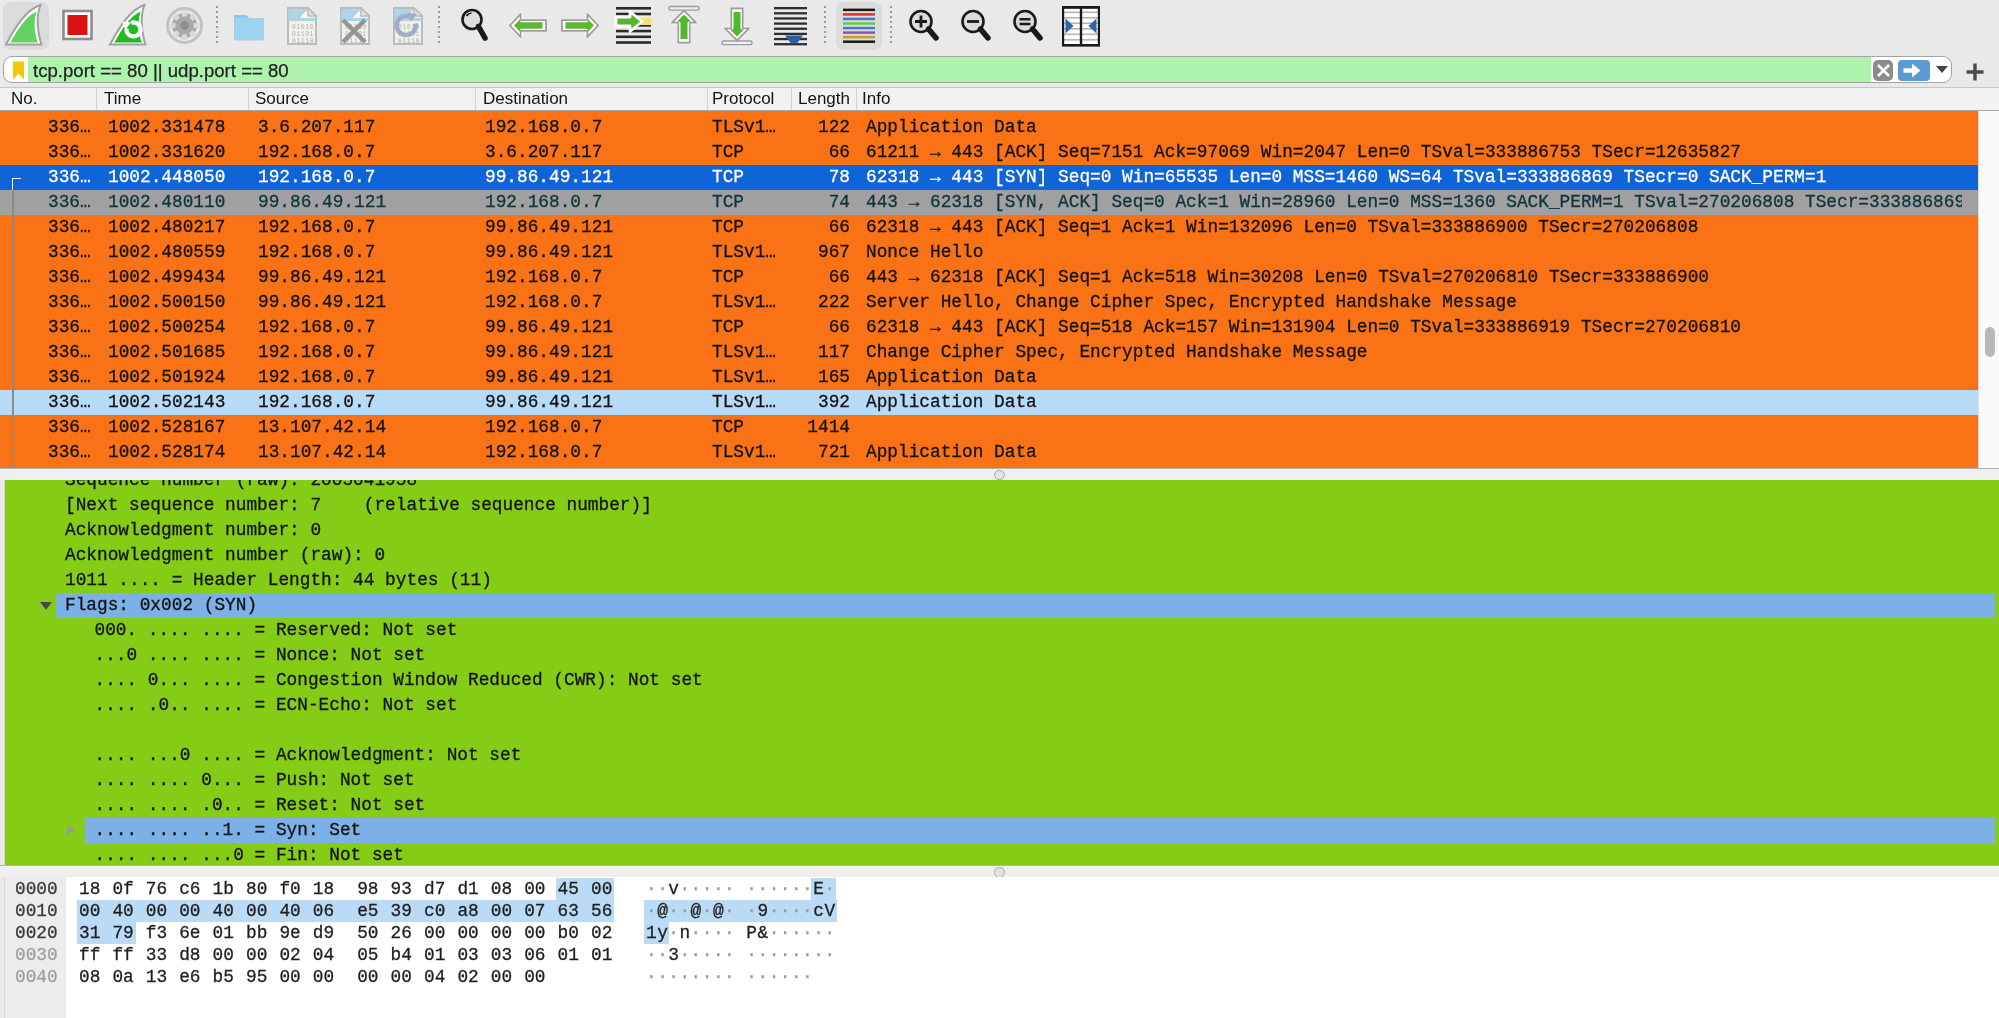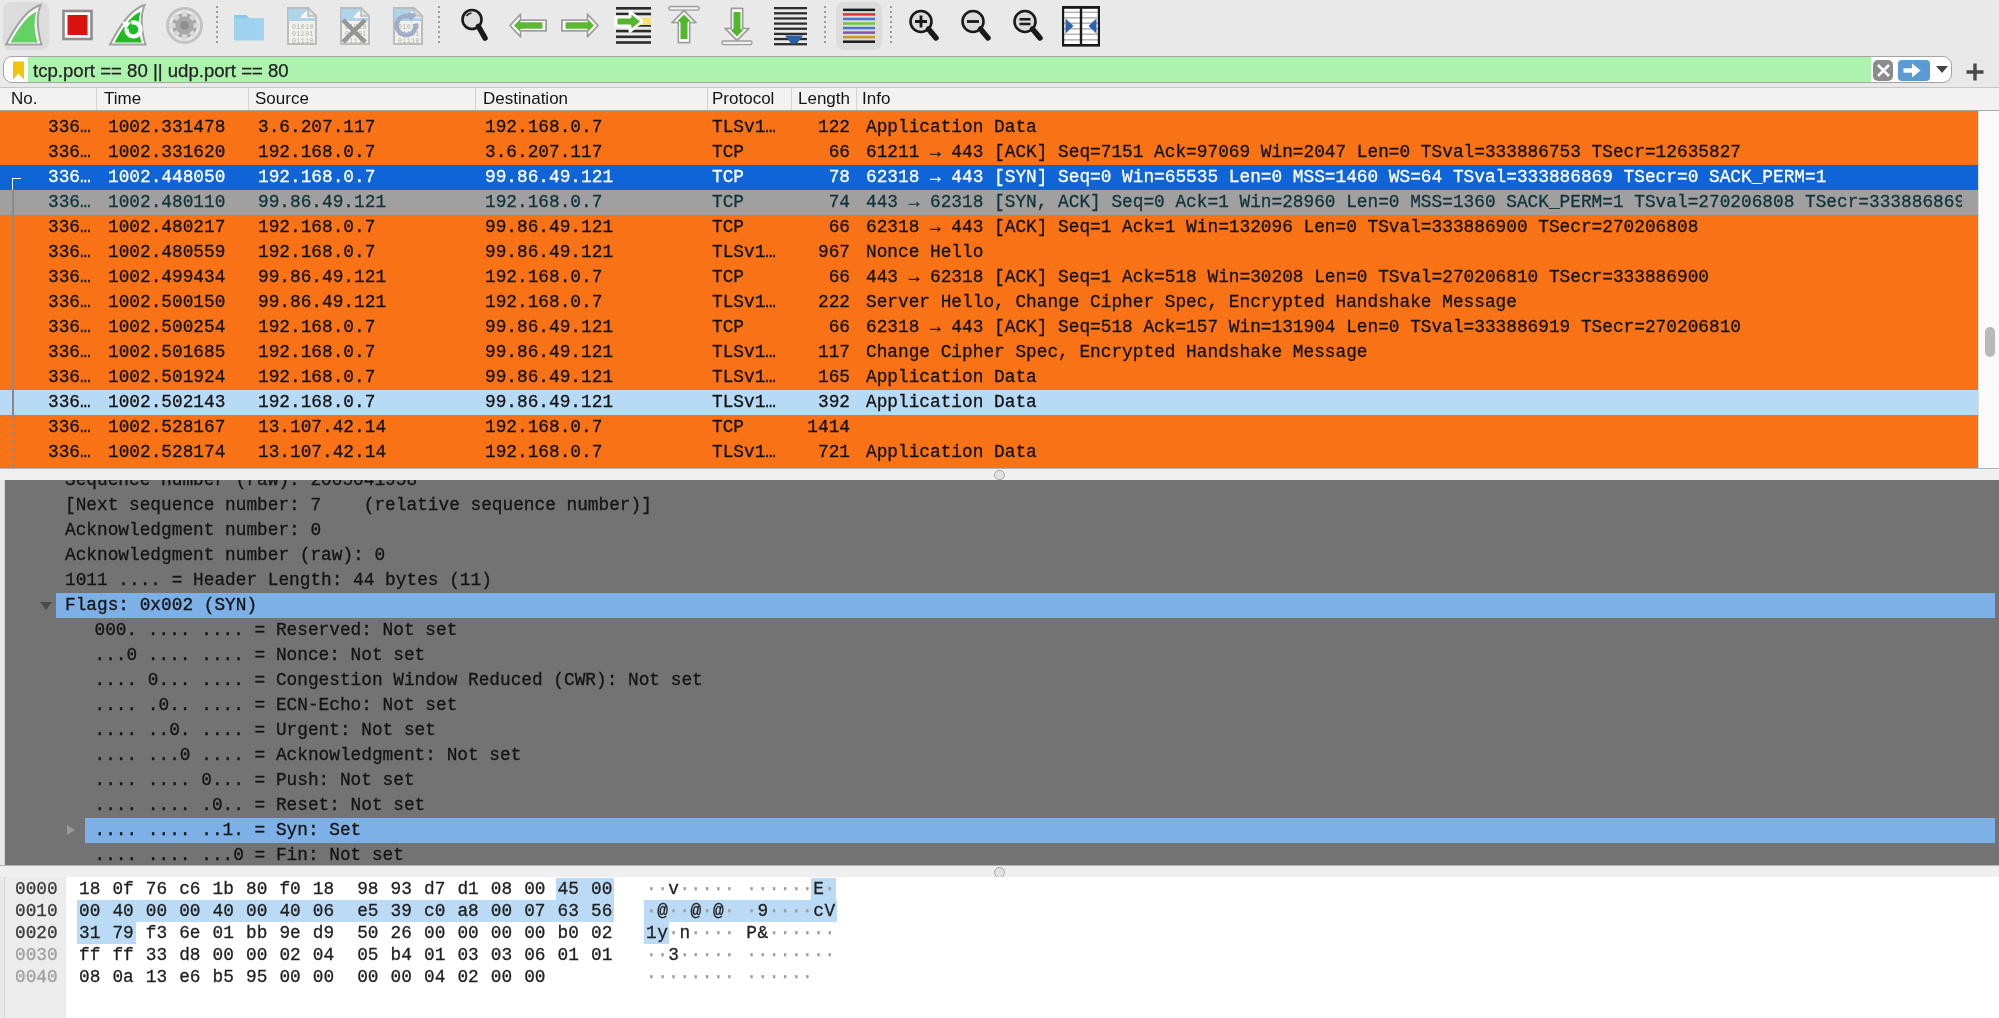--- a/index.html
+++ b/index.html
@@ -23,21 +23,21 @@
 .L{left:766px;width:84px;text-align:right}.inf{left:866px;width:1096px;overflow:hidden}
 .sel{background:#0f64d8;color:#fff}
 .gry{background:#a0a0a0;color:#11333b}
 .ltb{background:#b7dbf7}
 #vsb{position:absolute;left:1978px;top:111px;width:21px;height:357px;background:#fafafa;border-left:1px solid #dcdcdc}
 #vsb i{position:absolute;left:6px;top:216px;width:10px;height:30px;background:#b9b9b9;border-radius:5px}
 
 .split{position:absolute;left:0;width:1999px;background:#f0efef;border-top:1px solid #b3b3b3;border-bottom:1.4px solid #a6a6a6;box-sizing:border-box}
 .knob{position:absolute;left:994px;width:8.6px;height:8.6px;background:#e2e2e2;border:1.3px solid #a9a9a9;border-radius:50%;box-sizing:content-box}
 
-#det{position:absolute;left:0;top:480px;width:1999px;height:384.5px;background:#737373;overflow:hidden}
+#det{position:absolute;left:0;top:480px;width:1999px;height:384.5px;background:#84cc16;overflow:hidden}
 #det .dl{position:absolute;color:#141414;height:25px}
 #det .hl{background:#7db0e6}
 
 #hex{position:absolute;left:0;top:877px;width:1999px;height:141px;background:#fff}
 #hex .off{position:absolute;left:15px;color:#3c3c3c}
 #hex .gr{color:#a0a0a0}
 #hex b{position:absolute;font-weight:400}
 #hex .hlt{position:absolute;background:#badaf5}
 .edge{position:absolute;left:0;width:5px;background:#e9e9e9;border-right:1px solid #d6d6d6}
 .dots{position:absolute;top:6px;width:2px;height:40px;background-image:linear-gradient(#9a9a9a 40%,transparent 40%);background-size:2px 5px}
@@ -380,21 +380,20 @@
 <div class="dl mono" style="left:65px;top:39.5px">Acknowledgment number: 0</div>
 <div class="dl mono" style="left:65px;top:64.5px">Acknowledgment number (raw): 0</div>
 <div class="dl mono" style="left:65px;top:89.5px">1011 .... = Header Length: 44 bytes (11)</div>
 <div class="hl abs" style="left:56px;top:112.5px;width:1939px;height:25px"></div>
 <div class="abs" style="left:40px;top:121.5px;width:0;height:0;border-left:6px solid transparent;border-right:6px solid transparent;border-top:8px solid #4a4a4a"></div>
 <div class="dl mono" style="left:65px;top:114.5px">Flags: 0x002 (SYN)</div>
 <div class="dl mono" style="left:94.5px;top:139.5px">000. .... .... = Reserved: Not set</div>
 <div class="dl mono" style="left:94.5px;top:164.5px">...0 .... .... = Nonce: Not set</div>
 <div class="dl mono" style="left:94.5px;top:189.5px">.... 0... .... = Congestion Window Reduced (CWR): Not set</div>
 <div class="dl mono" style="left:94.5px;top:214.5px">.... .0.. .... = ECN-Echo: Not set</div>
-<div class="dl mono" style="left:94.5px;top:239.5px">.... ..0. .... = Urgent: Not set</div>
 <div class="dl mono" style="left:94.5px;top:264.5px">.... ...0 .... = Acknowledgment: Not set</div>
 <div class="dl mono" style="left:94.5px;top:289.5px">.... .... 0... = Push: Not set</div>
 <div class="dl mono" style="left:94.5px;top:314.5px">.... .... .0.. = Reset: Not set</div>
 <div class="hl abs" style="left:84.5px;top:337.5px;width:1910.5px;height:25px"></div>
 <div class="abs" style="left:67px;top:344.5px;width:0;height:0;border-top:5.5px solid transparent;border-bottom:5.5px solid transparent;border-left:8px solid #999"></div>
 <div class="dl mono" style="left:94.5px;top:339.5px">.... .... ..1. = Syn: Set</div>
 <div class="dl mono" style="left:94.5px;top:364.5px">.... .... ...0 = Fin: Not set</div>
 </div>
 <div class="edge" style="top:480px;height:384.5px"></div>
 <div class="split" style="top:864.5px;height:13px">

